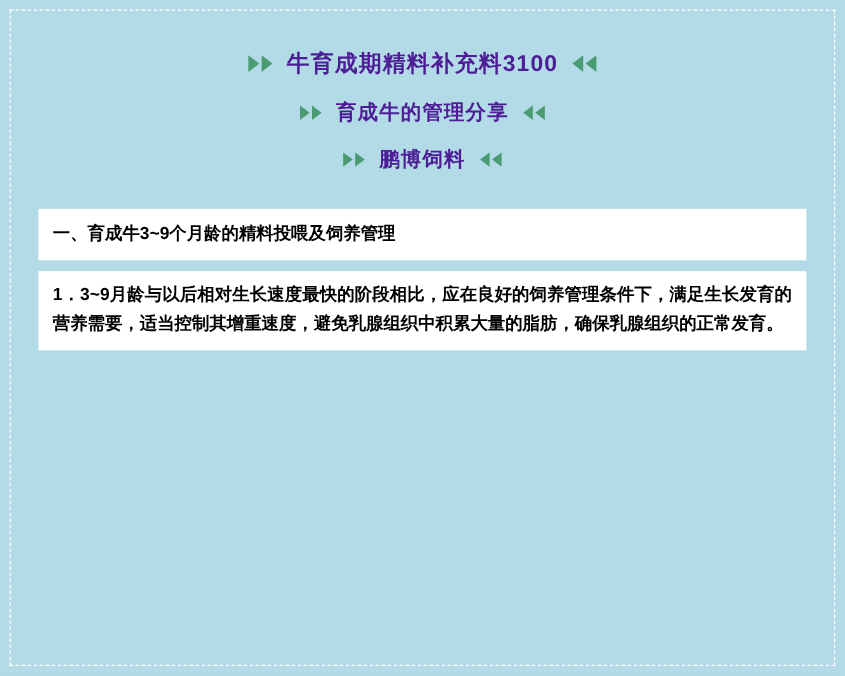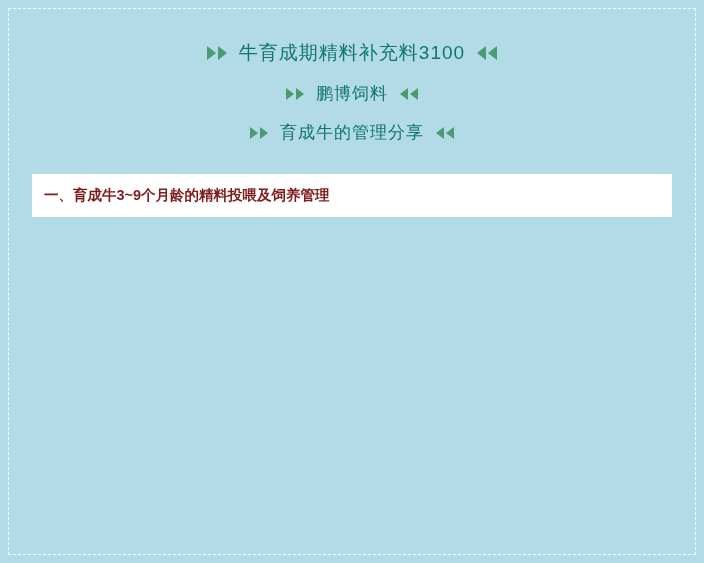--- a/index.html
+++ b/index.html
@@ -42,22 +42,22 @@
     padding-top: 14px;
   }
   .title-line {
     display: flex;
     align-items: center;
     justify-content: center;
     margin-bottom: 16px;
     gap: 10px;
   }
   .title-line .txt {
-    color: #0f766e;
-    font-weight: normal;
+    color: #4c1d95;
+    font-weight: bold;
     letter-spacing: 1px;
     text-align: center;
   }
   .title-line.l1 .txt { font-size: 19px; }
   .title-line.l2 .txt { font-size: 17px; }
   .title-line.l3 .txt { font-size: 17px; }
 
   .arrows {
     display: inline-flex;
     align-items: center;
@@ -80,21 +80,21 @@
   }
   .arrows.small .tri {
     border-top-width: 6px;
     border-bottom-width: 6px;
   }
   .arrows.small .tri.right { border-left-width: 8px; }
   .arrows.small .tri.left { border-right-width: 8px; }
 
   .section {
     background: #ffffff;
-    color: #7f1d1d;
+    color: #000000;
     margin: 0 0 9px 0;
     padding: 9px 12px 10px 12px;
     font-size: 14.5px;
     line-height: 1.62;
     font-weight: bold;
     box-sizing: border-box;
   }
   .section.heading {
     margin-top: 30px;
     padding: 10px 12px;
@@ -119,47 +119,50 @@
           <span class="tri right"></span>
             <span class="tri right"></span>
         </span>
         <span class="txt">牛育成期精料补充料3100</span>
         <span class="arrows">
           <span class="tri left"></span>
             <span class="tri left"></span>
         </span>
       </div>
 
+      <div class="title-line l2">
+        <span class="arrows small">
+          <span class="tri right"></span>
+            <span class="tri right"></span>
+        </span>
+        <span class="txt">育成牛的管理分享</span>
+        <span class="arrows small">
+          <span class="tri left"></span>
+            <span class="tri left"></span>
+        </span>
+      </div>
+
       <div class="title-line l3">
         <span class="arrows small">
           <span class="tri right"></span>
             <span class="tri right"></span>
         </span>
         <span class="txt">鹏博饲料</span>
         <span class="arrows small">
           <span class="tri left"></span>
             <span class="tri left"></span>
         </span>
       </div>
 
-      <div class="title-line l2">
-        <span class="arrows small">
-          <span class="tri right"></span>
-            <span class="tri right"></span>
-        </span>
-        <span class="txt">育成牛的管理分享</span>
-        <span class="arrows small">
-          <span class="tri left"></span>
-            <span class="tri left"></span>
-        </span>
-      </div>
-
     </div>
 
     <div class="section heading">
       <p>一、育成牛3~9个月龄的精料投喂及饲养管理</p>
     </div>
 
+    <div class="section">
+      <p>1．3~9月龄与以后相对生长速度最快的阶段相比，应在良好的饲养管理条件下，满足生长发育的营养需要，适当控制其增重速度，避免乳腺组织中积累大量的脂肪，确保乳腺组织的正常发育。</p>
+    </div>
 
 
 
   </div>
 </div>
 
 </body></html>

